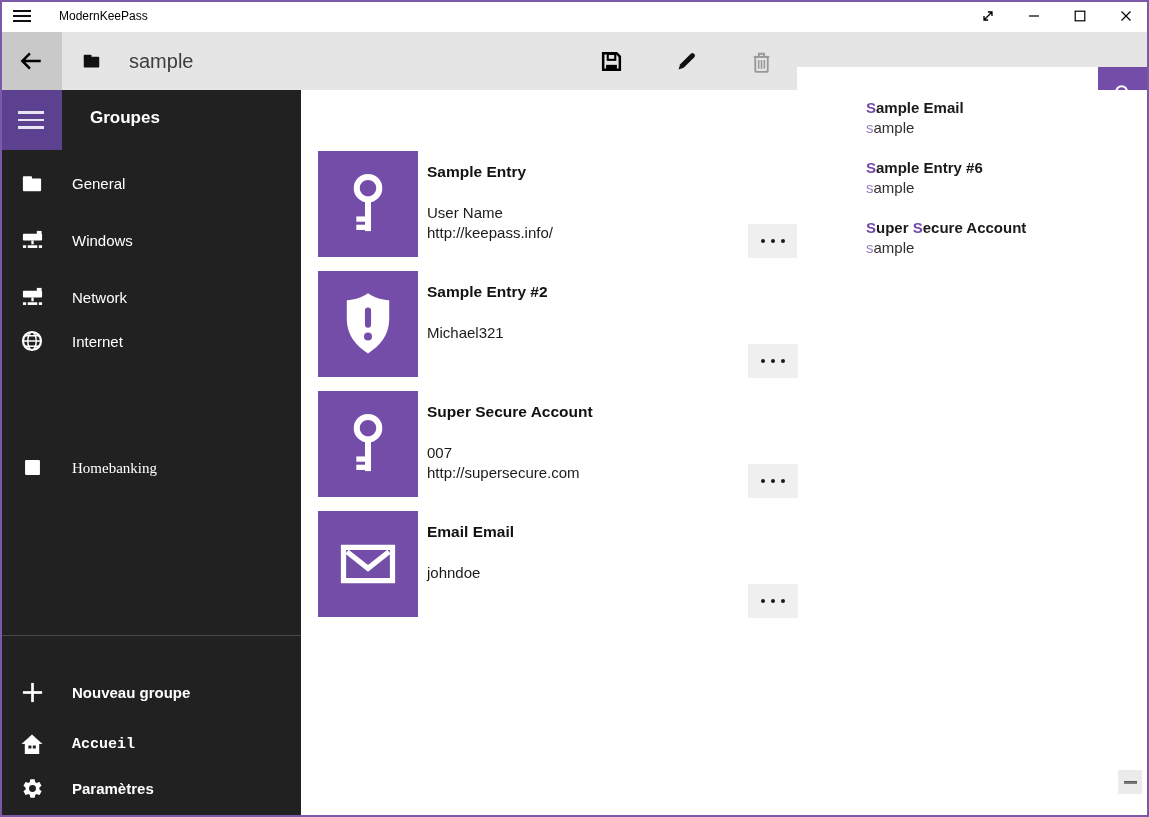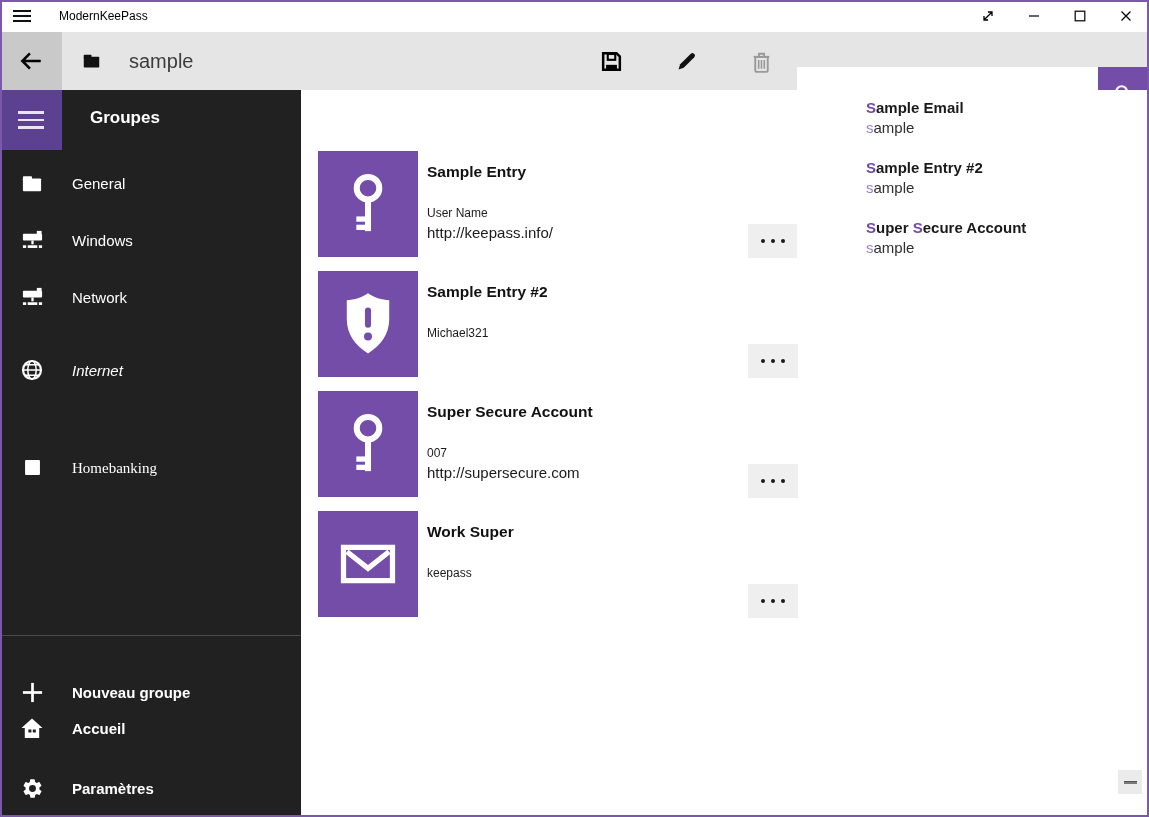--- a/index.html
+++ b/index.html
@@ -45,21 +45,21 @@
   .sb-item .ic { position:absolute; left:20px; top:50%; transform:translateY(-50%); width:24px; height:24px; display:flex; align-items:center; justify-content:center; }
   .sb-item .lbl { position:absolute; left:72px; top:50%; transform:translateY(-50%); font-size:15px; color:#fff; }
   .sb-divider { position:absolute; left:0; top:545px; width:301px; height:1px; background:#4a4a4a; }
   .sb-action { height:60px; }
   .sb-action .lbl { font-weight:700; }
 
   
   .entry { position:absolute; left:318px; width:480px; height:106px; cursor:pointer; }
   .entry .tile { position:absolute; left:0; top:0; width:100px; height:106px; background:#744da9; display:flex; align-items:center; justify-content:center; }
   .entry .e-title { position:absolute; left:109px; top:12px; font-size:15.5px; font-weight:700; color:#111; }
-  .entry .e-line1 { position:absolute; left:109px; top:52px; font-size:12px; color:#1b1b1b; line-height:20px; }
+  .entry .e-line1 { position:absolute; left:109px; top:52px; font-size:15px; color:#1b1b1b; line-height:20px; }
   .entry .e-line2 { position:absolute; left:109px; top:72px; font-size:15px; color:#1b1b1b; line-height:20px; }
   .more-btn { position:absolute; left:430px; top:73px; width:50px; height:34px; background:#efefef; border:none; display:flex; align-items:center; justify-content:center; gap:6px; cursor:pointer; }
   .more-btn i { display:block; width:4px; height:4px; border-radius:50%; background:#1a1a1a; }
 
   
   .zoom-out-btn { position:absolute; left:1118px; top:770px; width:24px; height:24px; background:#ebebeb; border:none; display:flex; align-items:center; justify-content:center; cursor:pointer; }
   .zoom-out-btn span { display:block; width:13px; height:3px; background:#7a7a7a; border-top:1px solid #555; }
 </style>
 </head>
 <body>
@@ -140,21 +140,21 @@
         </svg>
     </button>
   </div>
 
   <div class="search-dropdown">
     <div class="sr-item" style="top:8px;">
       <div class="sr-title"><span class="hl-strong">S</span><span>ample Email</span></div>
       <div class="sr-sub"><span class="hl-soft">s</span><span>ample</span></div>
     </div>
     <div class="sr-item" style="top:68px;">
-      <div class="sr-title"><span class="hl-strong">S</span><span>ample Entry #2</span></div>
+      <div class="sr-title"><span class="hl-strong">S</span><span>ample Entry #6</span></div>
       <div class="sr-sub"><span class="hl-soft">s</span><span>ample</span></div>
     </div>
     <div class="sr-item" style="top:128px;">
       <div class="sr-title"><span class="hl-strong">S</span><span>uper </span><span class="hl-strong">S</span><span>ecure Account</span></div>
       <div class="sr-sub"><span class="hl-soft">s</span><span>ample</span></div>
     </div>
   </div>
 
   <div class="sidebar">
     <div class="sb-hamburger">
@@ -194,21 +194,21 @@
             <rect x="16.5" y="1.5" width="5" height="3.2" fill="#fff"></rect>
             <rect x="2" y="4.5" width="20" height="7" rx="1" fill="#fff"></rect>
             <rect x="10.8" y="11.5" width="2.4" height="4" fill="#fff"></rect>
             <rect x="7" y="16.5" width="10" height="2.8" fill="#fff"></rect>
             <rect x="2" y="16.5" width="3.4" height="2.8" fill="#fff"></rect>
             <rect x="18.6" y="16.5" width="3.4" height="2.8" fill="#fff"></rect>
           </svg>
         </span>
       <span class="lbl">Windows</span>
     </div>
-    <div class="sb-item" style="top:251px;font-style:italic;">
+    <div class="sb-item" style="top:222px;">
       <span class="ic">
           <svg width="24" height="24" viewBox="0 0 24 24">
             <circle cx="12" cy="12" r="9" stroke="#fff" stroke-width="2.2" fill="none"></circle>
             <ellipse cx="12" cy="12" rx="4.2" ry="9" stroke="#fff" stroke-width="1.5" fill="none"></ellipse>
             <path d="M3.2 12 H20.8 M5 6.8 H19 M5 17.2 H19" stroke="#fff" stroke-width="1.5"></path>
           </svg>
         </span>
       <span class="lbl">Internet</span>
     </div>
     <div class="sb-item" style="top:349px;font-family:Liberation Serif, serif;">
@@ -224,21 +224,21 @@
 
     <div class="sb-item sb-action" style="top:572px;">
       <span class="ic">
           <svg width="23" height="23" viewBox="0 0 24 24">
             <rect x="10.6" y="2" width="2.8" height="20" fill="#fff"></rect>
             <rect x="2" y="10.6" width="20" height="2.8" fill="#fff"></rect>
           </svg>
         </span>
       <span class="lbl">Nouveau groupe</span>
     </div>
-    <div class="sb-item sb-action" style="top:608px;">
+    <div class="sb-item sb-action" style="top:624px;font-family:Liberation Mono, monospace;">
       <span class="ic">
           <svg width="24" height="22" viewBox="0 0 24 22">
             <path d="M12 1.5 L1.5 11 H4.8 V21 H19.2 V11 H22.5 Z" fill="#fff"></path>
             <rect x="8.4" y="12.5" width="3" height="3" fill="#212121"></rect>
             <rect x="12.8" y="12.5" width="3" height="3" fill="#212121"></rect>
           </svg>
         </span>
       <span class="lbl">Accueil</span>
     </div>
     <div class="sb-item sb-action" style="top:668px;">
@@ -306,22 +306,22 @@
       </button>
   </div>
 
   <div class="entry" style="top:511px;">
     <div class="tile">
       <svg width="56" height="44" viewBox="0 0 32 24">
           <rect x="2" y="2.5" width="28" height="19" stroke="#fff" stroke-width="3" fill="none"></rect>
           <path d="M4 5 L16 14.5 L28 5" stroke="#fff" stroke-width="3" fill="none"></path>
         </svg>
     </div>
-    <div class="e-title">Work Super</div>
-    <div class="e-line1">keepass</div>
+    <div class="e-title">Email Email</div>
+    <div class="e-line1">johndoe</div>
     <div class="e-line2"></div>
     <button class="more-btn">
         <i></i>
         <i></i>
         <i></i>
       </button>
   </div>
 
   <button class="zoom-out-btn">
       <span></span>

